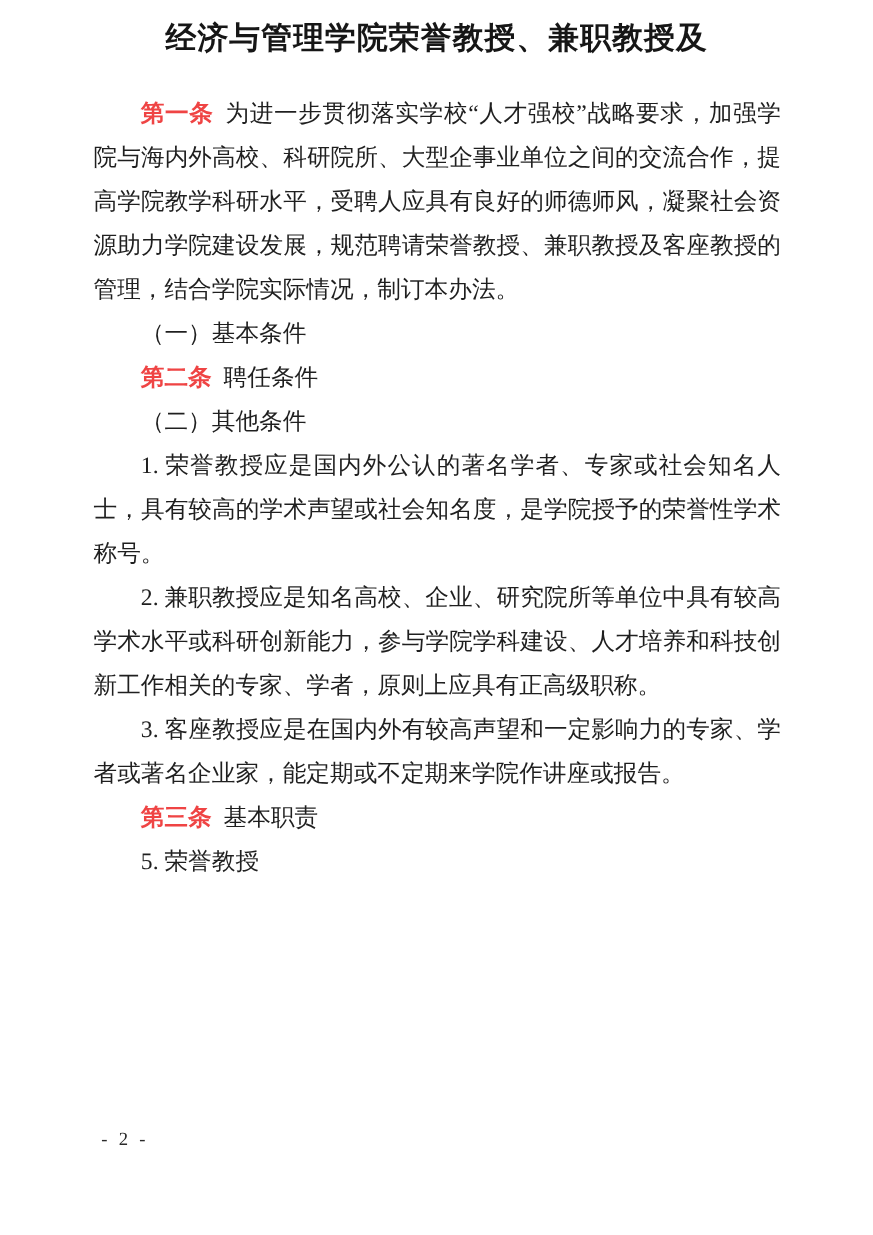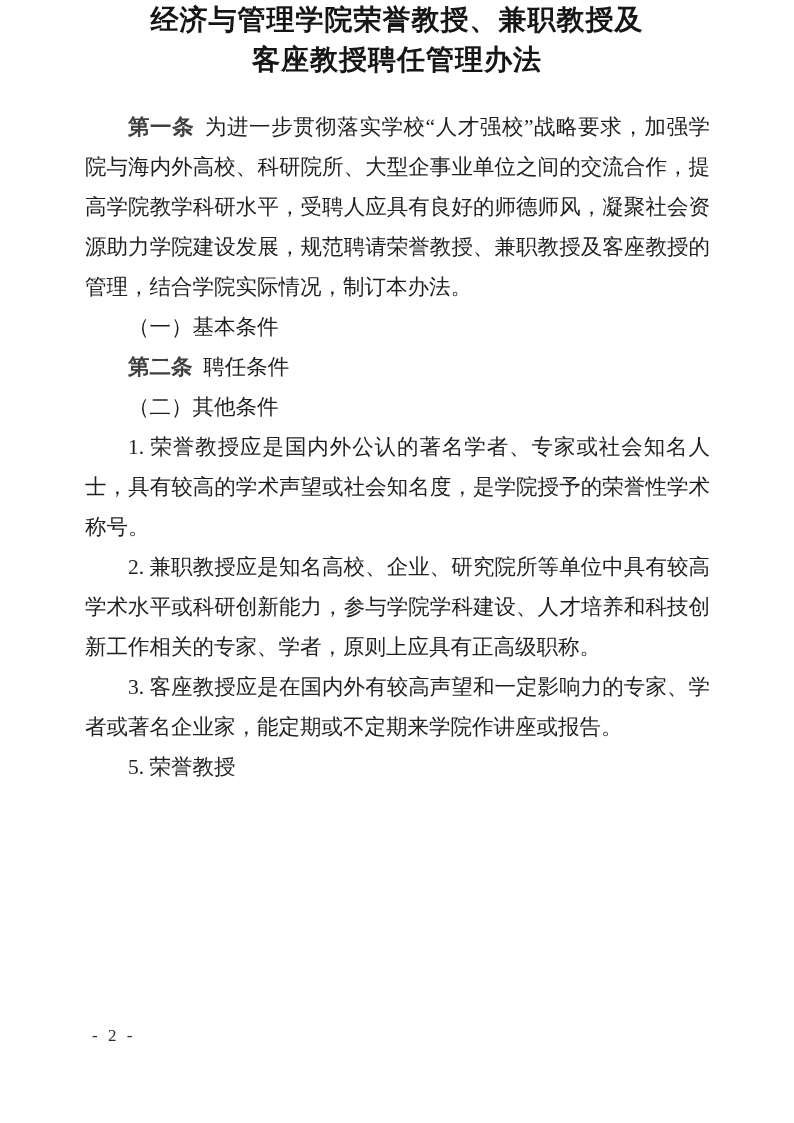--- a/index.html
+++ b/index.html
@@ -10,21 +10,21 @@
   .page {
     position: relative;
     width: 794px;
     height: 1123px;
     background: #ffffff;
     overflow: hidden;
     font-family: "Liberation Serif", "DejaVu Serif", serif;
     color: #1d1d1d;
   }
   .doc-title {
-    margin: 0;
+    margin: 16px;
     text-align: center;
     font-size: 28px;
     font-weight: 700;
     line-height: 40px;
     letter-spacing: 1px;
     color: #161616;
   }
   .doc-title .title-line {
     display: block;
   }
@@ -35,50 +35,50 @@
     text-align: justify;
     text-justify: inter-ideograph;
     color: #1f1f1f;
   }
   .para {
     margin: 0;
     text-indent: 2em;
   }
   .article-label {
     font-weight: 700;
-    color: #404040;
+    color: #ef4444;
   }
   .article-label:not(:empty) {
     margin-right: 0.5em;
   }
   .page-footer {
     position: absolute;
     left: 92px;
     top: 1026px;
     font-size: 17px;
     letter-spacing: 3px;
     color: #2a2a2a;
   }
 </style>
 </head>
 <body>
 
 <div class="page">
 
   <h1 class="doc-title">
     <span class="title-line">经济与管理学院荣誉教授、兼职教授及</span>
-    <span class="title-line">客座教授聘任管理办法</span>
   </h1>
 
   <div class="body-text">
     <p class="para"><b class="article-label">第一条</b><span>为进一步贯彻落实学校“人才强校”战略要求，加强学院与海内外高校、科研院所、大型企事业单位之间的交流合作，提高学院教学科研水平，受聘人应具有良好的师德师风，凝聚社会资源助力学院建设发展，规范聘请荣誉教授、兼职教授及客座教授的管理，结合学院实际情况，制订本办法。</span></p>
     <p class="para"><b class="article-label"></b><span>（一）基本条件</span></p>
     <p class="para"><b class="article-label">第二条</b><span>聘任条件</span></p>
     <p class="para"><b class="article-label"></b><span>（二）其他条件</span></p>
     <p class="para"><b class="article-label"></b><span>1. 荣誉教授应是国内外公认的著名学者、专家或社会知名人士，具有较高的学术声望或社会知名度，是学院授予的荣誉性学术称号。</span></p>
     <p class="para"><b class="article-label"></b><span>2. 兼职教授应是知名高校、企业、研究院所等单位中具有较高学术水平或科研创新能力，参与学院学科建设、人才培养和科技创新工作相关的专家、学者，原则上应具有正高级职称。</span></p>
     <p class="para"><b class="article-label"></b><span>3. 客座教授应是在国内外有较高声望和一定影响力的专家、学者或著名企业家，能定期或不定期来学院作讲座或报告。</span></p>
+    <p class="para"><b class="article-label">第三条</b><span>基本职责</span></p>
     <p class="para"><b class="article-label"></b><span>5. 荣誉教授</span></p>
   </div>
 
   <div class="page-footer">- 2 -</div>
 
 </div>
 
 </body></html>

